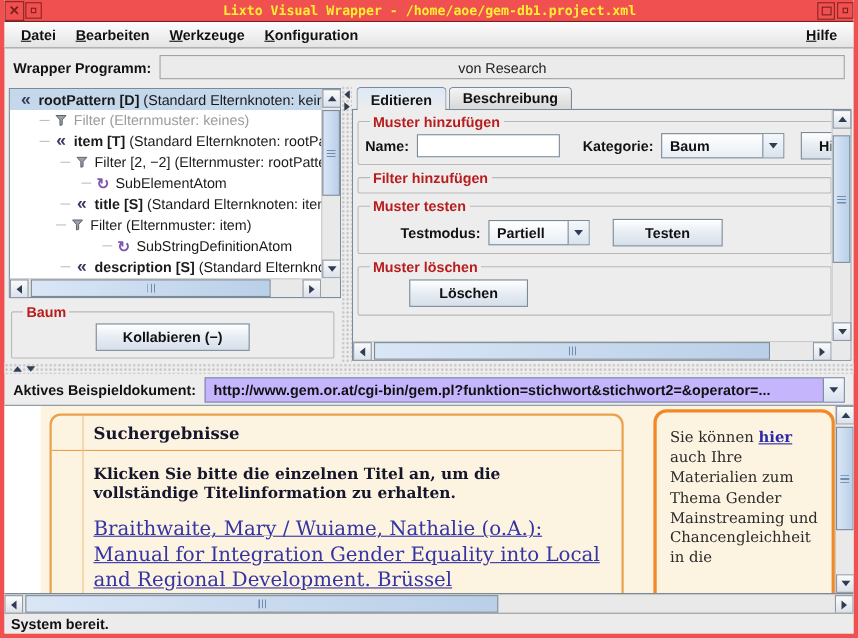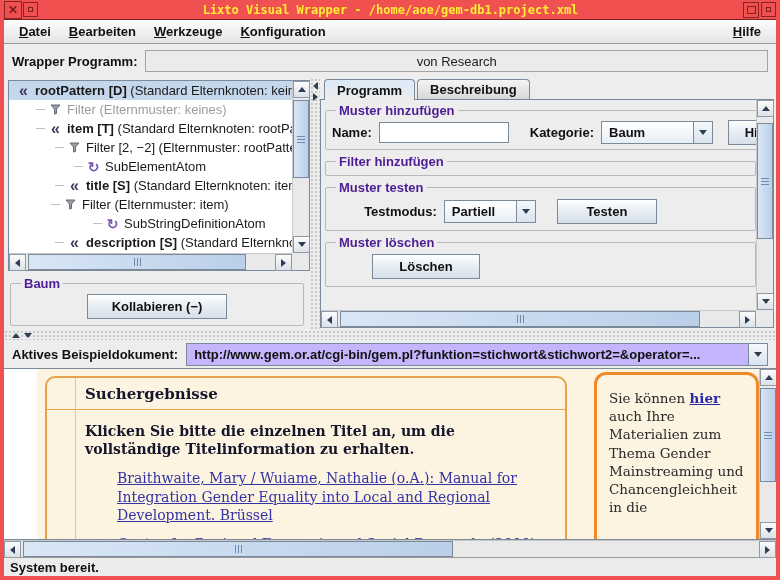--- a/index.html
+++ b/index.html
@@ -69,21 +69,21 @@
   .tree-row.sel { background:#C4D7EB; }
   .tree-row.dis { color:#9b9b9b; }
   .t-ico { flex:none; display:inline-flex; align-items:center; justify-content:center; width:13px; }
   .pat  { color:#3A3A5E; font-weight:bold; font-size:16px; line-height:10px; }
   .atom { color:#7E57B2; font-weight:bold; font-size:14px; line-height:10px; }
   .conn { width:9px; flex:none; border-top:1px solid #BFBFBF; margin-right:-1px; }
   .t-label b { font-weight:bold; }
 
   
   fieldset { border:1px solid #B9B9B9; border-radius:2px; padding:2px 6px 4px 6px; }
-  legend { font-size:13px; font-weight:bold; color:#4c1d95; padding:0 3px; margin-left:4px; }
+  legend { font-size:13px; font-weight:bold; color:#b91c1c; padding:0 3px; margin-left:4px; }
   .baumgroup { margin:5px 6px 0 2px; height:50px; }
   .baumgroup .inner { display:flex; justify-content:center; padding-top:1px; }
 
   .btn { height:25px; padding:0 14px; font-size:13px; font-weight:bold; color:#111;
          background:linear-gradient(#FFFFFF,#E9EEF4 45%,#D6DFEA); border:1px solid #7A8A99; cursor:pointer;
          white-space:nowrap; flex:none; font-family:"Liberation Sans", sans-serif; }
 
   
   .tabsrow { height:21px; flex:none; display:flex; align-items:flex-end; padding-left:4px; gap:2px; position:relative; z-index:2; }
   .tab { height:20px; padding:0 12px; display:flex; align-items:center; font-size:13px; font-weight:bold; color:#111;
@@ -117,21 +117,21 @@
   .browser { height:172px; flex:none; display:flex; border:1px solid #7A8A99; border-left:none; border-right:none; min-width:0; }
   .page { flex:1; position:relative; background:#FCF3E0; overflow:hidden; font-family:"DejaVu Serif", serif;padding-left:40px; }
   .whitestrip { position:absolute; left:0; top:0; bottom:0; width:33px; background:#FFFFFF; }
   .resultbox { position:absolute; left:41px; top:7px; width:522px; height:200px;
                border:2px solid #E9A14C; border-radius:10px; background:#FCF3E0; overflow:hidden; }
   .resultbox .spacercol { position:absolute; left:0; top:0; bottom:0; width:29px; border-right:1px solid #EFC287; }
   .resultbox h2 { font-size:15px; font-weight:bold; color:#15152b; padding:7px 0 6px 38px; }
   .headrule { border-top:1px solid #E9A14C; }
   .resultbody { padding:12px 14px 0 38px; }
   .intro { font-size:14px; font-weight:bold; color:#15152b; line-height:1.3; }
-  .doc-link { font-size:14px; color:#3434A4; text-decoration:underline; line-height:1.3; margin-top:11px; cursor:pointer;margin-left:32px; }
+  .doc-link { font-size:18px; color:#3434A4; text-decoration:underline; line-height:1.3; margin-top:11px; cursor:pointer; }
   .sidebox { position:absolute; left:590px; top:3px; width:165px; height:185px;
              border:3px solid #F08A28; border-radius:12px; background:#FCF3E0; padding:14px 10px 0 12px;
              font-size:13.5px; color:#2a2a2a; line-height:1.35; overflow:hidden; }
   .sidebox a { color:#2a2aa8; font-weight:bold; text-decoration:underline; cursor:pointer; }
   .pagevbar { width:17px; flex:none; }
   .pagevbar .sb-track { background:#E9E9E9; }
 
   
   .bottombar { height:17px; flex:none; display:flex; background:#E9E9E9; border-top:1px solid #C9C9C9; }
   .statusbar { flex:1; border-top:1px solid #9a9a9a; background:#ECECEC; display:flex; align-items:center; padding:0 6px; }
@@ -274,21 +274,21 @@
       </fieldset>
     </div>
 
     <div class="vsplit">
       <span class="tri tri-left"></span>
       <span class="tri tri-right"></span>
     </div>
 
     <div class="rightpanel">
       <div class="tabsrow">
-        <div class="tab sel">Programm</div>
+        <div class="tab sel">Editieren</div>
         <div class="tab unsel">Beschreibung</div>
       </div>
       <div class="tabcontent">
         <div class="tabgrid">
           <div class="formcol">
 
             <fieldset style="overflow:visible">
               <legend>Muster hinzufügen</legend>
               <div class="formrow">
                 <span class="lbl">Name:</span>

